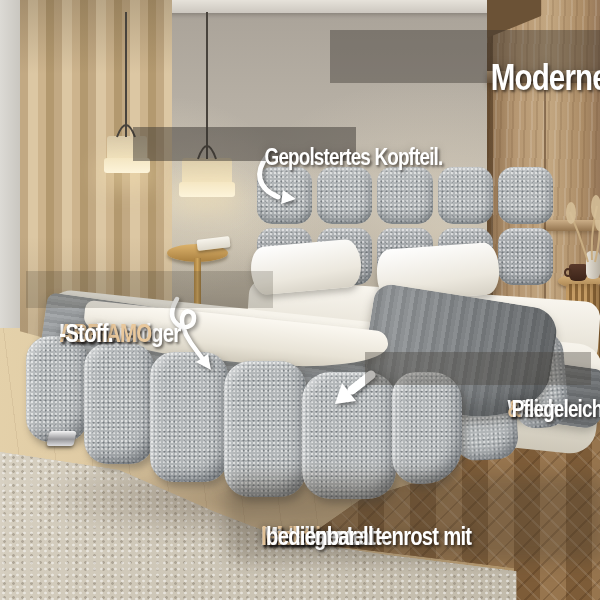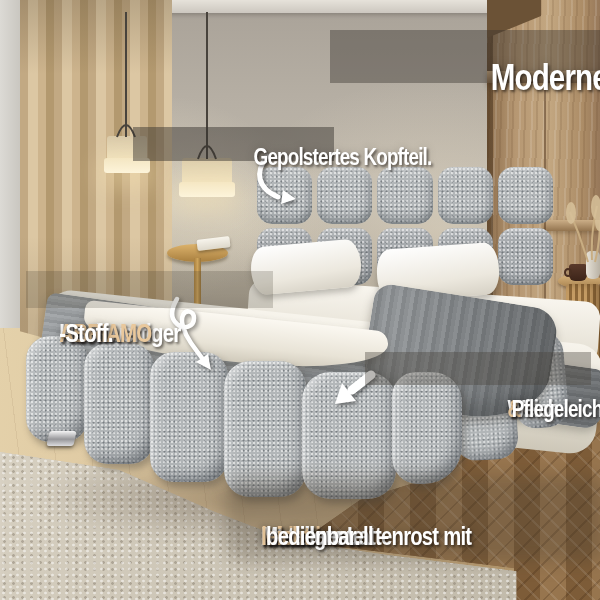--- a/index.html
+++ b/index.html
@@ -163,21 +163,21 @@
   .overlay-svg{left:0;top:0;z-index:30;}
 
   
   .txt{color:#fff;font-weight:700;white-space:pre;
        text-shadow:2px 2px 3px rgba(18,14,10,.6), 0 0 10px rgba(0,0,0,.22);}
   .cond{display:inline-block;white-space:pre;letter-spacing:-1px;transform:scaleX(.82);}
   .acc{color:#e9c89c;}
   .badge{display:flex;align-items:center;justify-content:center;z-index:40;}
   .headline-badge{left:330px;top:30px;width:270px;height:53px;background:rgba(58,53,48,.42);}
   .headline-badge .txt{font-size:36px;}
-  .kopfteil-badge{left:133px;top:127px;width:201px;height:34px;background:rgba(55,50,46,.48);}
+  .kopfteil-badge{left:133px;top:127px;width:223px;height:34px;background:rgba(55,50,46,.48);}
   .kopfteil-badge .txt{font-size:23px;}
   .fabric-label{left:26px;top:271px;width:247px;height:37px;background:rgba(70,62,52,.22);
     display:flex;align-items:center;z-index:40;padding-left:4px;}
   .fabric-label .txt{font-size:25px;}
   .fabric-label .cond{transform-origin:0 50%;}
   .weich-badge{left:365px;top:352px;width:226px;height:33px;background:rgba(72,66,58,.38);}
   .weich-badge .txt{font-size:23px;}
   .bottom-veil{left:225px;top:476px;width:380px;height:86px;z-index:39;
     background:rgba(74,62,50,.30);filter:blur(9px);border-radius:18px;}
   .bottom-text{left:228px;top:484px;width:374px;z-index:40;text-align:center;line-height:35px;}

